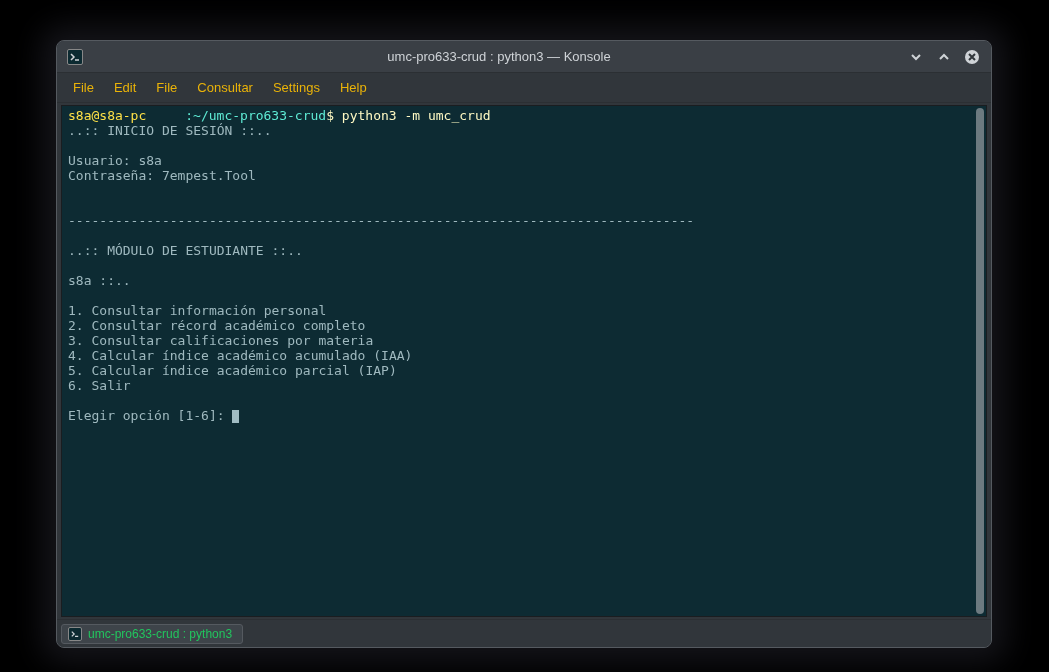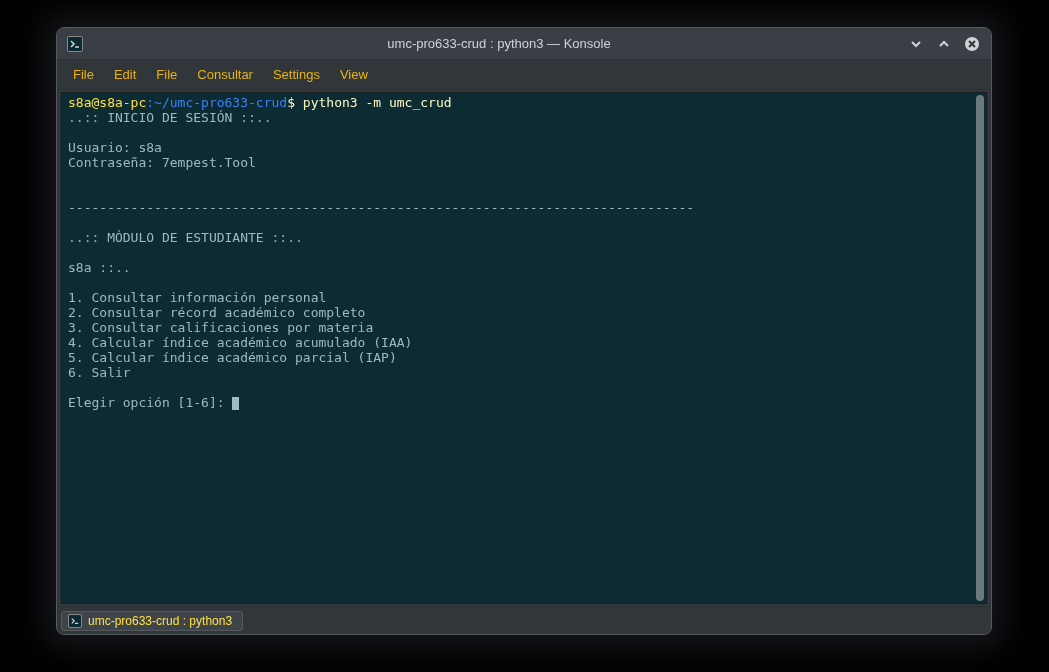--- a/index.html
+++ b/index.html
@@ -6,21 +6,21 @@
   body {
     background: #000;
     width: 1049px;
     height: 672px;
     font-family: sans-serif;
     overflow: hidden;
     position: relative;
   }
   .window {
     position: absolute;
-    top: 27px;
+    top: 40px;
     left: 56px;
     width: 936px;
     height: 608px;
     background: #31363b;
     border-radius: 8px;
     box-shadow: 0 0 30px 15px rgba(40,40,50,0.5);
     display: flex;
     flex-direction: column;
     overflow: hidden;
     border: 1px solid #555a60;
@@ -77,21 +77,21 @@
     flex: 1;
     padding: 2px 6px;
     font-family: "DejaVu Sans Mono", "Liberation Mono", monospace;
     font-size: 13px;
     line-height: 15px;
     color: #9fb9bf;
     white-space: pre;
     overflow: hidden;
   }
   .prompt-user { color: #fde047; }
-  .prompt-path { color: #3b82f6; }
+  .prompt-path { color: #5eead4; margin-left: 39px; }
   .prompt-line { color: #fef9c3; }
   .cursor {
     display: inline-block;
     width: 7px;
     height: 13px;
     background: #a0bcc3;
     vertical-align: text-bottom;
   }
   .scrollbar {
     width: 12px;
@@ -116,21 +116,21 @@
     border-top: 1px solid #2b2f33;
   }
   .tab {
     display: flex;
     align-items: center;
     gap: 6px;
     background: #3e444a;
     border: 1px solid #555a60;
     border-radius: 3px;
     padding: 2px 10px 2px 6px;
-    color: #fde047;
+    color: #22c55e;
     font-size: 12px;
     cursor: pointer;
   }
   .tab-icon {
     width: 14px; height: 14px;
     display:flex; align-items:center; justify-content:center;
     background: #0c2a31;
     border: 1px solid #888;
     border-radius: 2px;
   }
@@ -168,21 +168,21 @@
       </span>
     </div>
   </div>
 
   <div class="menubar">
     <span class="menu-item">File</span>
     <span class="menu-item">Edit</span>
     <span class="menu-item">File</span>
     <span class="menu-item">Consultar</span>
     <span class="menu-item">Settings</span>
-    <span class="menu-item">View</span>
+    <span class="menu-item">Help</span>
   </div>
 
   <div class="terminal-wrap">
     <div class="terminal" id="terminal"><span class="prompt-user">s8a@s8a-pc</span><span class="prompt-path">:~/umc-pro633-crud</span><span class="prompt-line">$ python3 -m umc_crud</span>
 ..:: INICIO DE SESIÓN ::..
 
 Usuario: s8a
 Contraseña: 7empest.Tool
 
 

